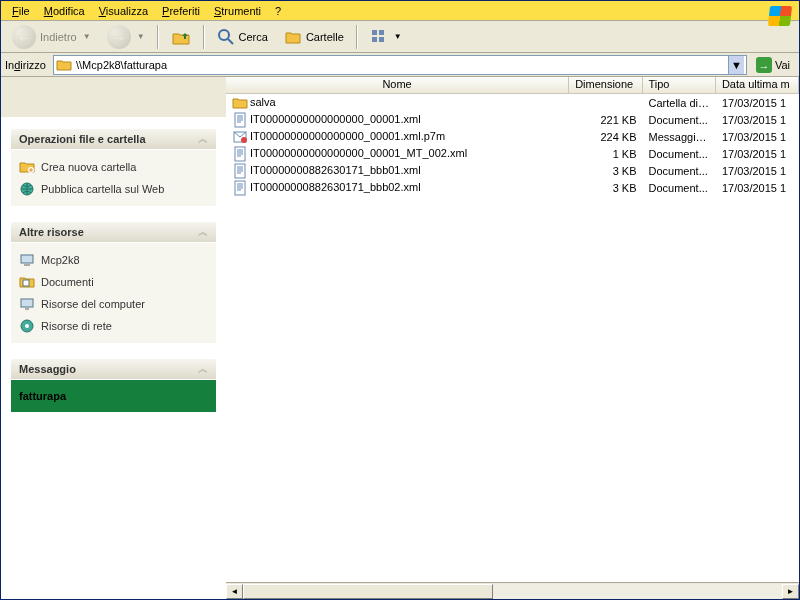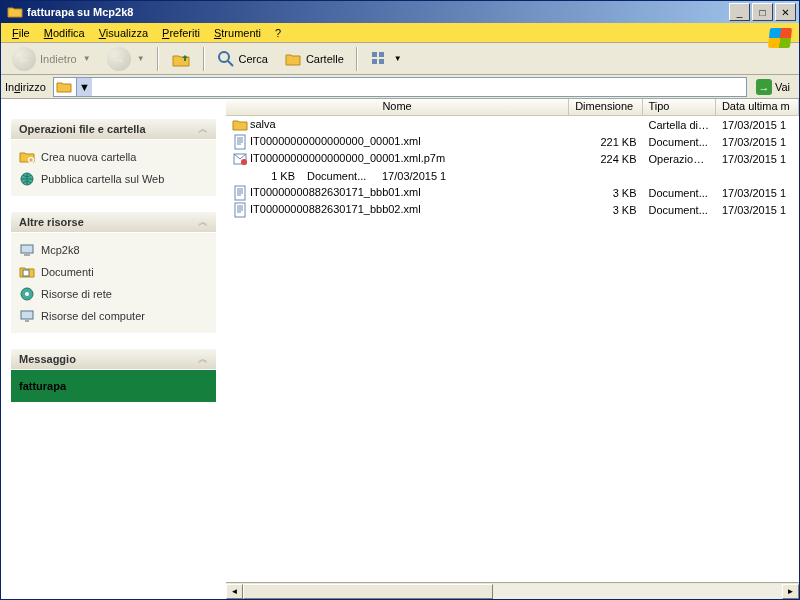--- a/index.html
+++ b/index.html
@@ -33,21 +33,21 @@
 
 .addrbar { height: 24px; background: #ece9d8; border-bottom: 1px solid #aca899; display: flex; align-items: center; padding: 0 4px; gap: 4px; }
 .addrlabel { padding-right: 3px; }
 .addrbox { flex:1; height: 20px; background:#fff; border: 1px solid #7f9db9; display:flex; align-items:center; padding: 0 2px; gap:4px; }
 .addrbox input { border:none; outline:none; flex:1; font-size:11px; }
 .addrdd { width:16px; height:18px; background:#c8d4ee; border-left:1px solid #7f9db9; display:flex;align-items:center;justify-content:center; cursor:pointer; }
 .go-btn { height:20px; display:flex; align-items:center; gap:3px; padding:0 4px; border:1px solid transparent; cursor:pointer; }
 .go-ico { width:16px; height:16px; background: #3a9c3a; border-radius:3px; display:flex; align-items:center; justify-content:center; color:#fff; }
 
 .body { flex:1; display:flex; overflow:hidden; }
-.left { width: 225px; background:#fff; padding: 18px 8px; overflow:auto; display:flex; flex-direction:column; gap:12px; border-right: 0px; }
+.left { width: 225px; background:#fff; padding: 10px 8px; overflow:auto; display:flex; flex-direction:column; gap:12px; border-right: 0px; margin-top: 40px; }
 .left { background: #ffffff; }
 .panel { border:1px solid #fff; }
 .panel-hd { background: linear-gradient(to right,#fff,#c6d3f7); height: 22px; display:flex; align-items:center; justify-content:space-between; padding: 0 8px; border-radius: 3px 3px 0 0; cursor:pointer; }
 .panel-hd { background:#eeece0; background: linear-gradient(to bottom,#f6f5ee,#dedacb); border: 1px solid #fff; }
 .panel-hd-t { font-weight:bold; color:#5f5c4d; color:#333; }
 .panel-chev { font-size:10px; color:#aca899; }
 .panel-body { background:#eeece0; background:#f6f5ee; border:1px solid #fff; border-top:none; padding:6px 8px; }
 .panel-body.white { background:#15803d; }
 .task { display:flex; align-items:center; gap:6px; padding:3px 0; color:#215dc6; color:#1b4aa0; color:#333; cursor:pointer; }
 
@@ -67,35 +67,20 @@
 
 .ico-folder { fill:#f3c244; stroke:#b98b1a; }
 
 u.accel { text-decoration: underline; }
 </style>
 </head>
 <body>
 
 <div class="window">
 
-  <div class="titlebar">
-    <div class="titlebar-text">
-      <span class="titlebar-icon">
-        <svg viewBox="0 0 16 16">
-            <path class="ico-folder" d="M1 4h5l1 1h8v8H1z"></path>
-          </svg>
-      </span>
-      <span>fatturapa su Mcp2k8</span>
-    </div>
-    <div class="win-btns">
-      <div class="win-btn">_</div>
-      <div class="win-btn">□</div>
-      <div class="win-btn">✕</div>
-    </div>
-  </div>
 
   <div class="menubar">
     <div class="menubar-item"><u class="accel">F</u><span title="File"></span>ile</div>
     <div class="menubar-item"><u class="accel">M</u>odifica</div>
     <div class="menubar-item"><u class="accel">V</u>isualizza</div>
     <div class="menubar-item"><u class="accel">P</u>referiti</div>
     <div class="menubar-item"><u class="accel">S</u>trumenti</div>
     <div class="menubar-item">?</div>
     <div class="menubar-logo">
         <span class="winlogo"></span>
@@ -148,20 +133,21 @@
       <span class="dd">▼</span>
     </div>
   </div>
 
   <div class="addrbar">
     <span class="addrlabel"><span>In<u class="accel">d</u>irizzo</span></span>
     <div class="addrbox">
       <svg width="16" height="16" viewBox="0 0 16 16">
           <path class="ico-folder" d="M1 4h5l1 1h8v8H1z"></path>
         </svg>
+      <input value="\\Mcp2k8\fatturapa" style="">
       <div class="addrdd">▼</div>
     </div>
     <div class="go-btn">
       <span class="go-ico">→</span>
       <span>Vai</span>
     </div>
   </div>
 
   <div class="body">
     <div class="left">
@@ -205,31 +191,31 @@
           </div>
           <div class="task">
             <svg width="16" height="16" viewBox="0 0 16 16">
                 <path class="ico-folder" d="M1 4h5l1 1h8v8H1z"></path>
                 <rect x="4" y="6" width="6" height="6" fill="#fff" stroke="#578"></rect>
               </svg>
             <span>Documenti</span>
           </div>
           <div class="task">
             <svg width="16" height="16" viewBox="0 0 16 16">
+                <rect x="2" y="3" width="12" height="8" fill="#cde" stroke="#578"></rect>
+                <rect x="6" y="12" width="4" height="2" fill="#aaa"></rect>
+              </svg>
+            <span>Risorse del computer</span>
+          </div>
+          <div class="task">
+            <svg width="16" height="16" viewBox="0 0 16 16">
                 <circle cx="8" cy="8" r="6" fill="#4a9" stroke="#276"></circle>
                 <circle cx="8" cy="8" r="2" fill="#fff"></circle>
               </svg>
             <span>Risorse di rete</span>
-          </div>
-          <div class="task">
-            <svg width="16" height="16" viewBox="0 0 16 16">
-                <rect x="2" y="3" width="12" height="8" fill="#cde" stroke="#578"></rect>
-                <rect x="6" y="12" width="4" height="2" fill="#aaa"></rect>
-              </svg>
-            <span>Risorse del computer</span>
           </div>
         </div>
       </div>
 
       <div class="panel">
         <div class="panel-hd">
           <span class="panel-hd-t">Messaggio</span>
           <span class="panel-chev">︽</span>
         </div>
         <div class="panel-body white">
@@ -264,24 +250,28 @@
             <div class="cell" style="width:75px">Document...</div>
             <div class="cell" style="width:85px">17/03/2015 1</div>
           </div>
           <div class="row">
             <div class="cell" style="width:352px"><span class="fileico"><svg width="16" height="16" viewBox="0 0 16 16">
                   <rect x="2" y="3" width="12" height="10" fill="#fff" stroke="#6b89b3"></rect>
                   <path d="M2 3l6 5 6-5" fill="none" stroke="#6b89b3"></path>
                   <circle cx="12" cy="11" r="3" fill="#d44"></circle>
                 </svg></span>IT00000000000000000_00001.xml.p7m</div>
             <div class="cell r" style="width:75px">224 KB</div>
-            <div class="cell" style="width:75px">Operazioni...</div>
-            <div class="cell" style="width:85px">17/03/2015 1</div>
-          </div>
-          <div class="row">
+            <div class="cell" style="width:75px">Messaggio...</div>
+            <div class="cell" style="width:85px">17/03/2015 1</div>
+          </div>
+          <div class="row">
+            <div class="cell" style="width:352px"><span class="fileico"><svg width="16" height="16" viewBox="0 0 16 16">
+                  <rect x="3" y="1" width="10" height="14" fill="#fff" stroke="#6b89b3"></rect>
+                  <path d="M5 4h6M5 6h6M5 8h6M5 10h4" stroke="#6b89b3"></path>
+                </svg></span>IT00000000000000000_00001_MT_002.xml</div>
             <div class="cell r" style="width:75px">1 KB</div>
             <div class="cell" style="width:75px">Document...</div>
             <div class="cell" style="width:85px">17/03/2015 1</div>
           </div>
           <div class="row">
             <div class="cell" style="width:352px"><span class="fileico"><svg width="16" height="16" viewBox="0 0 16 16">
                   <rect x="3" y="1" width="10" height="14" fill="#fff" stroke="#6b89b3"></rect>
                   <path d="M5 4h6M5 6h6M5 8h6M5 10h4" stroke="#6b89b3"></path>
                 </svg></span>IT00000000882630171_bbb01.xml</div>
             <div class="cell r" style="width:75px">3 KB</div>

